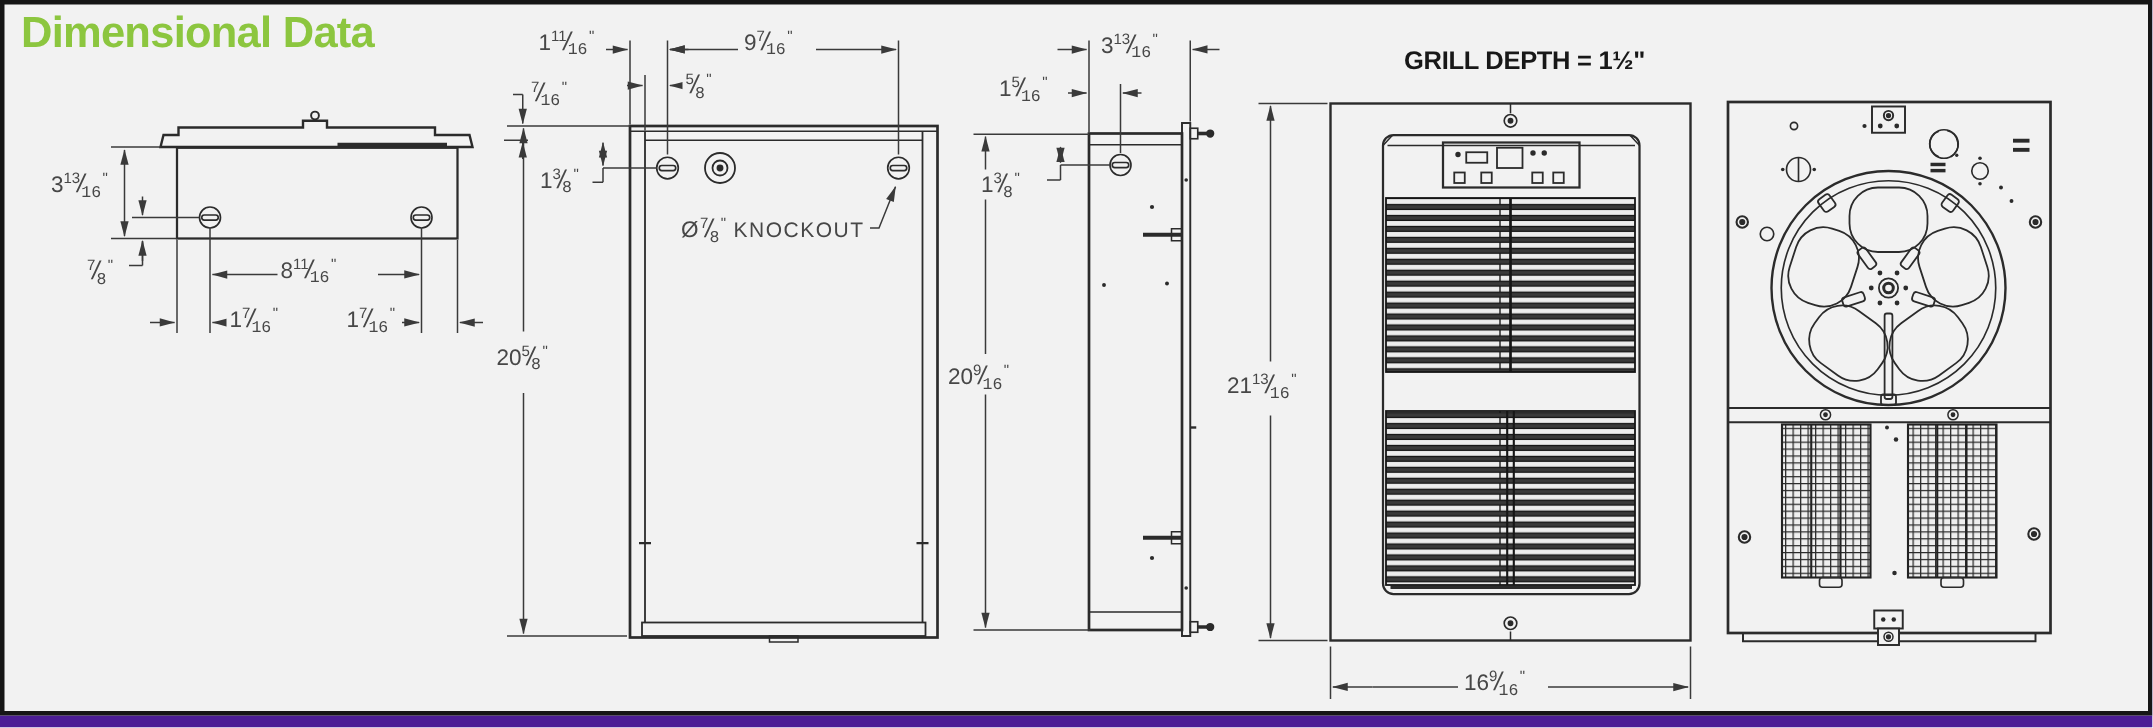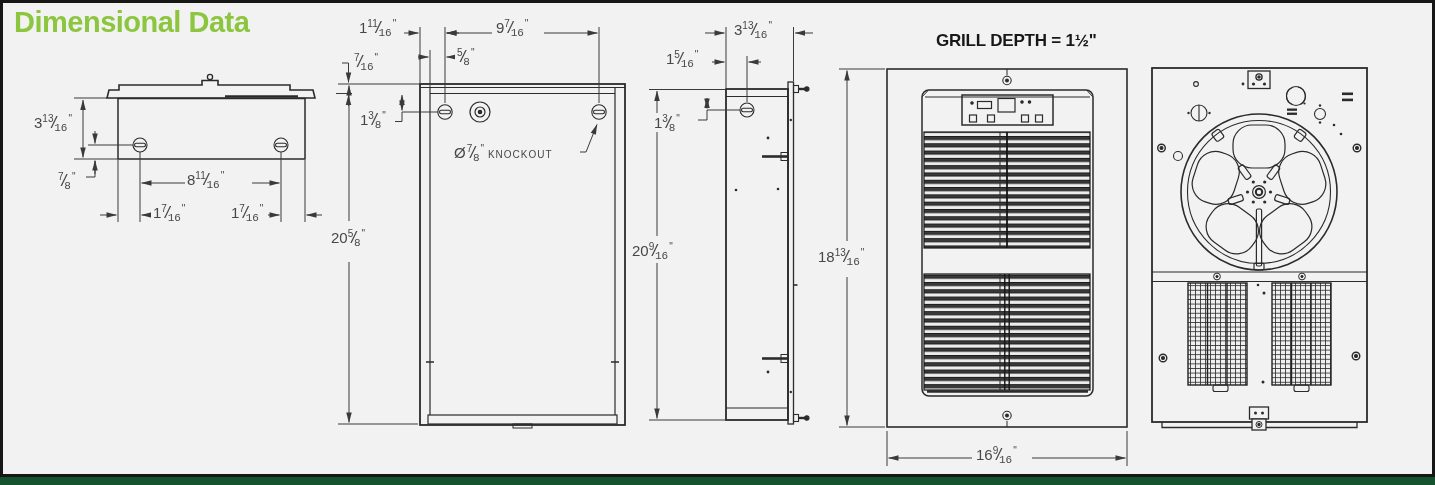--- a/index.html
+++ b/index.html
@@ -1,33 +1,33 @@
 <!DOCTYPE html>
 <html><head>
 <meta charset="utf-8">
 <style>
   html,body{margin:0;padding:0;background:#ffffff;}
-  .canvas{position:relative;width:1435px;height:485px;background:#14532d;overflow:hidden;
+  .canvas{position:relative;width:1435px;height:485px;background:#4c1d95;overflow:hidden;
           font-family:"Liberation Sans",sans-serif;}
   .frame{position:absolute;left:0;top:0;width:1429px;height:471px;background:#f2f2f2;
          border:3px solid #161616;}
   .art{position:absolute;left:0;top:0;}
   .title{position:absolute;left:14px;top:6px;font-size:29px;font-weight:bold;
          letter-spacing:-0.5px;color:#8CC63F;}
   .heading{position:absolute;left:933px;top:31px;font-size:17px;font-weight:bold;
            color:#181818;letter-spacing:-0.2px;background:#f2f2f2;padding:0 3px;}
   .dim{position:absolute;color:#474747;font-size:15px;line-height:1;white-space:nowrap;
        background:#f2f2f2;padding:1px 2px;}
   .dim .w{font-size:15px;}
   .dim .pre{font-size:15px;margin-right:1px;}
   .dim .n{font-size:10px;position:relative;top:-6px;margin-right:-1px;}
   .dim .sl{font-size:17px;font-style:italic;margin:0 -1px;}
   .dim .d{font-size:11px;position:relative;top:3px;margin-left:-1px;font-family:Liberation Mono, monospace;}
   .dim .u{font-size:10px;position:relative;top:-6px;margin-left:1px;}
-  .dim .p{font-size:10px;letter-spacing:1px;}
+  .dim .p{font-size:14px;letter-spacing:1px;}
 </style>
 </head>
 <body>
 
 <div class="canvas">
   <div class="frame"></div>
 
   <svg class="art" width="1435" height="485" viewBox="0 0 1435 485">
     <defs>
       <marker id="ar" viewBox="0 0 10 6" refX="9.5" refY="3" markerWidth="11" markerHeight="6.6" orient="auto">
@@ -355,15 +355,15 @@
   <div class="dim" style="left:455px;top:47px"><span class="n">5</span><span class="sl">/</span><span class="d">8</span><span class="u">"</span></div>
   <div class="dim" style="left:358px;top:110px"><span class="w">1</span><span class="n">3</span><span class="sl">/</span><span class="d">8</span><span class="u">"</span></div>
   <div class="dim" style="left:329px;top:228px"><span class="w">20</span><span class="n">5</span><span class="sl">/</span><span class="d">8</span><span class="u">"</span></div>
   <div class="dim" style="left:452px;top:143px"><span class="pre">Ø</span><span class="n">7</span><span class="sl">/</span><span class="d">8</span><span class="u">"</span><span class="p"> KNOCKOUT</span></div>
 
   <div class="dim" style="left:732px;top:20px"><span class="w">3</span><span class="n">13</span><span class="sl">/</span><span class="d">16</span><span class="u">"</span></div>
   <div class="dim" style="left:664px;top:49px"><span class="w">1</span><span class="n">5</span><span class="sl">/</span><span class="d">16</span><span class="u">"</span></div>
   <div class="dim" style="left:652px;top:113px"><span class="w">1</span><span class="n">3</span><span class="sl">/</span><span class="d">8</span><span class="u">"</span></div>
   <div class="dim" style="left:630px;top:241px"><span class="w">20</span><span class="n">9</span><span class="sl">/</span><span class="d">16</span><span class="u">"</span></div>
 
-  <div class="dim" style="left:816px;top:247px"><span class="w">18</span><span class="n">13</span><span class="sl">/</span><span class="d">16</span><span class="u">"</span></div>
+  <div class="dim" style="left:816px;top:247px"><span class="w">21</span><span class="n">13</span><span class="sl">/</span><span class="d">16</span><span class="u">"</span></div>
   <div class="dim" style="left:974px;top:445px"><span class="w">16</span><span class="n">9</span><span class="sl">/</span><span class="d">16</span><span class="u">"</span></div>
 </div>
 
 </body></html>

